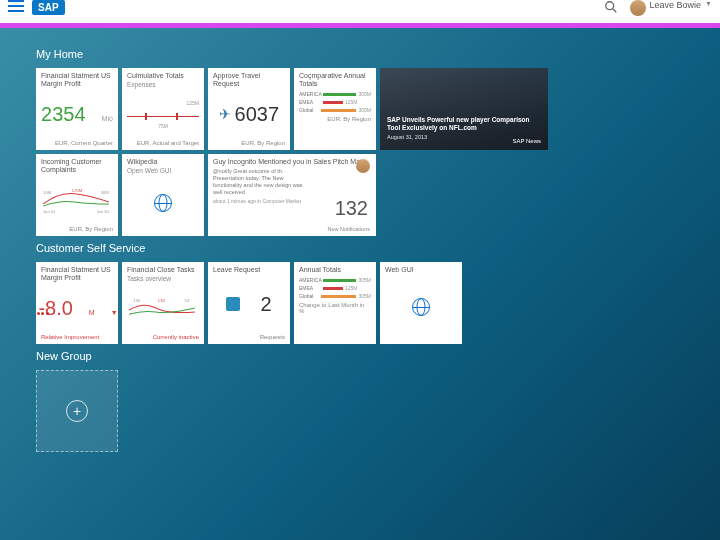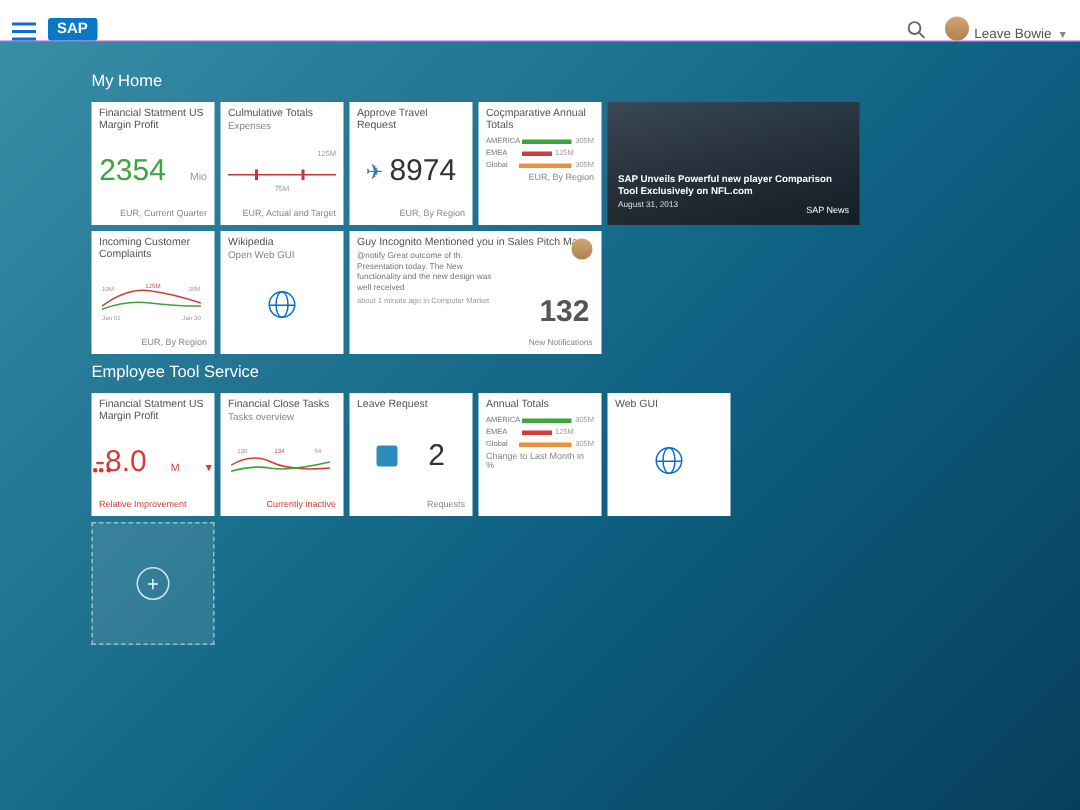--- a/index.html
+++ b/index.html
@@ -1,27 +1,27 @@
 <!DOCTYPE html>
 <html><head>
 <meta charset="utf-8">
 <style>
 *{margin:0;padding:0;box-sizing:border-box;font-family:Arial,Helvetica,sans-serif}
 body{width:720px;height:540px;background:linear-gradient(135deg,#3a8fa8 0%,#0d5e80 60%,#073f5a 100%);overflow:hidden}
-.header{height:28px;background:#fff;display:flex;align-items:flex-end;padding:0 8px;border-bottom:1px solid #d946ef}
+.header{height:28px;background:#fff;display:flex;align-items:flex-start;padding:0 8px;border-bottom:5px solid #d946ef}
 .menu-icon{width:16px;height:12px;display:flex;flex-direction:column;justify-content:space-between;cursor:pointer}
 .menu-icon span{height:2px;background:#0a6ed1;display:block}
 .logo{margin-left:8px;background:#0878c6;color:#fff;font-weight:bold;font-size:10px;padding:2px 6px;border-radius:2px}
 .spacer{flex:1}
 .search-icon{width:14px;height:14px;margin-right:12px;cursor:pointer}
 .search-icon svg{stroke:#666;fill:none}
 .avatar{width:16px;height:16px;border-radius:50%;background:linear-gradient(#d4a574,#b08050);margin-right:4px}
 .username{font-size:9px;color:#555}
 .dropdown-caret{margin-left:4px;font-size:7px;color:#888}
-.content{padding:14px 61px}
+.content{padding:14px 36px}
 .section-title{color:#fff;font-size:11px;font-weight:normal;margin-bottom:8px;margin-top:6px}
 .tile-row{display:flex;gap:4px;margin-bottom:4px}
 .tile{background:#fff;width:82px;height:82px;padding:4px 5px;display:flex;flex-direction:column;position:relative;cursor:pointer}
 .tile-title{font-size:7px;color:#555;line-height:1.15}
 .tile-subtitle{font-size:6.5px;color:#888;margin-top:1px}
 .tile-value{font-size:20px;font-weight:300;text-align:center;flex:1;display:flex;align-items:center;justify-content:center}
 .tile-value-prefix{display:flex;align-items:baseline;justify-content:center;gap:16px}
 .tile-unit{font-size:7px;color:#999}
 .tile-footer{font-size:6px;color:#888;text-align:right}
 .tile-footer-left{text-align:left}
@@ -43,21 +43,21 @@
 .bars{display:flex;flex-direction:column;gap:2px;font-size:5px;margin:3px 0}
 .bar-row{display:flex;align-items:center;gap:2px}
 .bar-label{width:22px;color:#777}
 .bar{height:3px}
 .bar-val{color:#999}
 .feed-tile{width:168px;height:82px;background:#fff;padding:4px 5px;position:relative;cursor:pointer}
 .feed-title{font-size:7px;color:#555}
 .feed-body{font-size:5.5px;color:#777;line-height:1.25;margin-top:3px;width:100px}
 .feed-time{font-size:5px;color:#999;margin-top:2px}
 .feed-avatar{position:absolute;top:5px;right:6px;width:14px;height:14px;border-radius:50%;background:linear-gradient(#d4a574,#b08050)}
-.feed-number{position:absolute;bottom:16px;right:8px;font-size:20px;color:#555;font-weight:700}
+.feed-number{position:absolute;bottom:16px;right:8px;font-size:20px;color:#555;font-weight:400}
 .feed-footer{position:absolute;bottom:4px;right:6px;font-size:5.5px;color:#888}
 .add-tile{width:82px;height:82px;border:1px dashed rgba(255,255,255,.5);background:rgba(255,255,255,.1);display:flex;align-items:center;justify-content:center;cursor:pointer}
 .add-circle{width:22px;height:22px;border:1.5px solid rgba(255,255,255,.8);border-radius:50%;display:flex;align-items:center;justify-content:center;color:rgba(255,255,255,.9);font-size:14px;font-weight:300}
 .center-icon{flex:1;display:flex;align-items:center;justify-content:center}
 .slider-track{width:100%;height:1px;background:#c33;position:relative;margin:10px 0 6px}
 .slider-track span{position:absolute;width:2px;height:7px;background:#c33;top:-3px}
 .slider-label{font-size:5px;color:#999;text-align:center}
 </style>
 </head>
 <body>
@@ -109,21 +109,21 @@
           </div>
         <div class="slider-label">75M</div>
       </div>
       <div class="tile-footer">EUR, Actual and Target</div>
     </div>
 
     <div class="tile">
       <div class="tile-title">Approve Travel Request</div>
       <div class="tile-value black">
         <span class="airplane-icon">✈</span>
-        <span>8974</span>
+        <span>6037</span>
       </div>
       <div class="tile-footer">EUR, By Region</div>
     </div>
 
     <div class="tile">
       <div class="tile-title">Coçmparative Annual Totals</div>
       <div class="bars">
           <div class="bar-row">
             <span class="bar-label">AMERICA</span>
             <span class="bar" style="width:40px;background:#3fa33f"></span>
@@ -180,21 +180,21 @@
     <div class="feed-tile">
       <div class="feed-title">Guy Incognito Mentioned you in Sales Pitch May</div>
       <div class="feed-avatar"></div>
       <div class="feed-body">@notify Great outcome of th. Presentation today. The New functionality and the new design was well received</div>
       <div class="feed-time">about 1 minute ago in Computer Market</div>
       <div class="feed-number">132</div>
       <div class="feed-footer">New Notifications</div>
     </div>
   </div>
 
-  <div class="section-title">Employee Tool Service</div>
+  <div class="section-title">Customer Self Service</div>
   <div class="tile-row">
     <div class="tile">
       <div class="tile-title">Financial Statment US Margin Profit</div>
       <div class="tile-value red">
         <span class="truck-icon"></span>
         <span class="tile-value-prefix">
             <span>-8.0</span>
             <span class="tile-unit" style="color:#d63b3b">M</span>
             <span style="font-size:7px;color:#d63b3b">▼</span>
           </span>
@@ -245,18 +245,19 @@
       <div class="tile-footer tile-footer-left">Change to Last Month in %</div>
     </div>
     <div class="tile">
       <div class="tile-title">Web GUI</div>
       <div class="center-icon">
           <span class="globe-icon"></span>
         </div>
     </div>
   </div>
 
+  <div class="section-title">New Group</div>
   <div class="tile-row">
     <div class="add-tile">
       <div class="add-circle">+</div>
     </div>
   </div>
 </div>
 
 </body></html>

